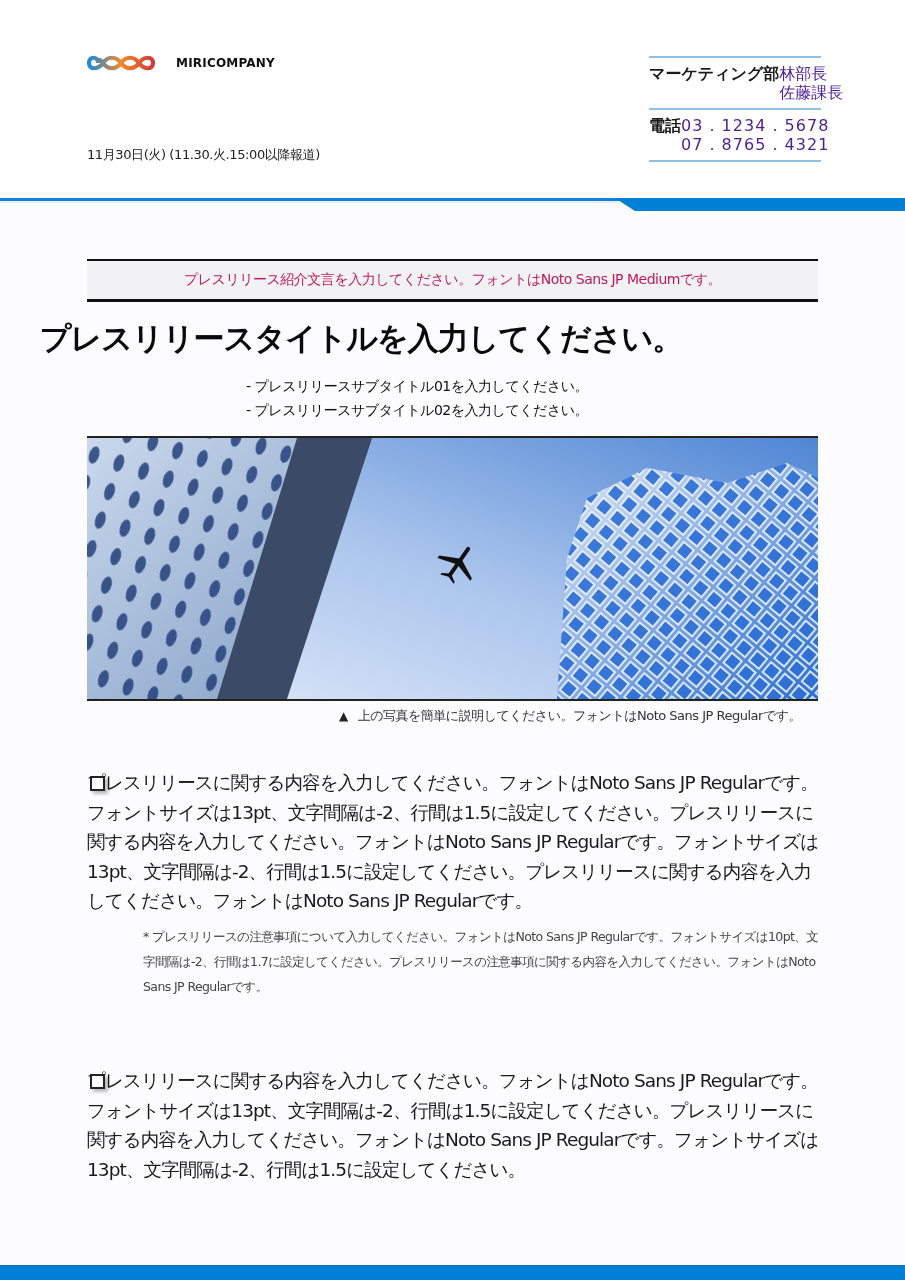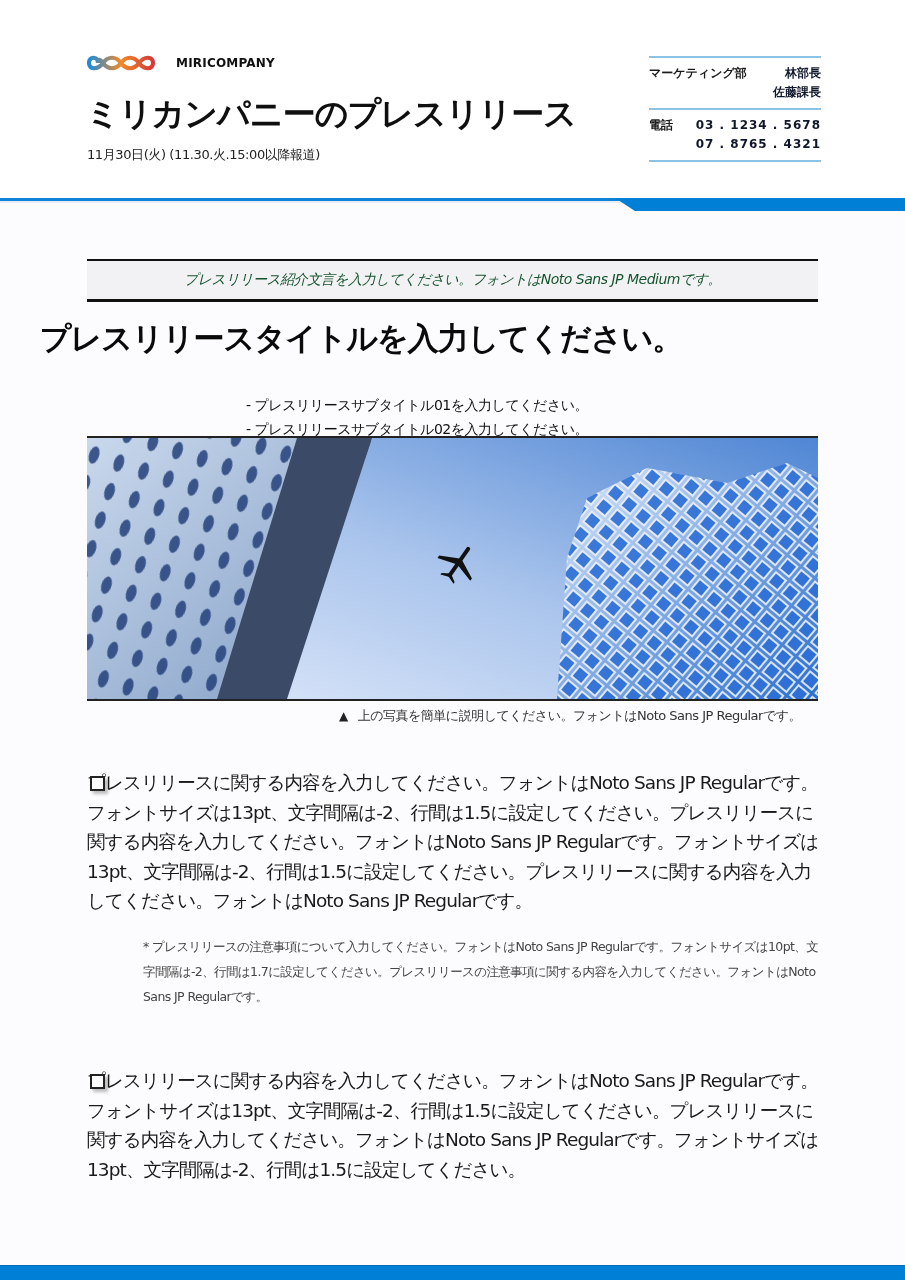--- a/index.html
+++ b/index.html
@@ -11,62 +11,61 @@
   }
   .header { position: absolute; left: 0; top: 0; width: 905px; height: 200px; background: #ffffff; }
   .logo-wrap { position: absolute; left: 86px; top: 50px; display: flex; align-items: center; }
   .logo-wrap svg { width: 70px; height: 26px; }
   .brand { margin-left: 20px; font-size: 12px; font-weight: bold; letter-spacing: 0.2px; color: #111; }
   .main-title { position: absolute; left: 86px; top: 92px; font-size: 33px; font-weight: bold; letter-spacing: -1px; color: #0f0f0f; white-space: nowrap; }
   .date-line { position: absolute; left: 87px; top: 146px; font-size: 13px; color: #222; white-space: nowrap; letter-spacing: -0.4px; }
 
   .contact { position: absolute; left: 649px; top: 56px; width: 172px; }
   .contact .rule { height: 2px; background: #8ec2e4; }
-  .contact .row { display: flex; justify-content: space-between; padding: 6px 0 6px 0; font-size: 12px; line-height: 19px; }
+  .contact .row { display: flex; justify-content: space-between; padding: 6px 0 6px 0; font-size: 16px; line-height: 19px; }
   .contact .lbl { font-weight: bold; white-space: nowrap; }
-  .contact .val { text-align: right; white-space: nowrap; color: #0f172a; font-weight: bold; }
+  .contact .val { white-space: nowrap; color: #4c1d95; }
   .contact .phone { letter-spacing: 1px; }
 
   .band { position: absolute; left: 0; top: 197px; width: 905px; height: 18px; }
 
-  .intro-box { position: absolute; left: 87px; top: 259px; width: 731px; height: 38px; border-top: 2px solid #111; border-bottom: 3px solid #111; background: #f2f2f4; display: flex; align-items: center; justify-content: center; font-size: 14px; color: #14532d; letter-spacing: -0.5px; white-space: nowrap; font-style: italic; }
+  .intro-box { position: absolute; left: 87px; top: 259px; width: 731px; height: 38px; border-top: 2px solid #111; border-bottom: 3px solid #111; background: #f2f2f4; display: flex; align-items: center; justify-content: center; font-size: 14px; color: #be185d; letter-spacing: -0.5px; white-space: nowrap; }
 
   .pr-title { position: absolute; left: 0; width: 722px; top: 318px; text-align: center; font-size: 31px; font-weight: bold; letter-spacing: -1px; color: #0a0a0a; white-space: nowrap; }
-  .subtitles { position: absolute; left: 246px; top: 393px; font-size: 14px; line-height: 24px; color: #111; letter-spacing: -0.5px; white-space: nowrap; }
+  .subtitles { position: absolute; left: 246px; top: 374px; font-size: 14px; line-height: 24px; color: #111; letter-spacing: -0.5px; white-space: nowrap; }
 
   .photo { position: absolute; left: 87px; top: 436px; width: 731px; height: 261px; border-top: 2px solid #222; border-bottom: 2px solid #222; overflow: hidden; }
   .photo svg { display: block; }
   .caption { position: absolute; right: 104px; top: 707px; font-size: 13px; color: #333; letter-spacing: -0.5px; white-space: nowrap; display: flex; align-items: center; }
   .caption .tri { font-size: 12px; margin-right: 10px; color: #222; }
 
   .item { position: absolute; left: 87px; width: 735px; }
   .checkbox { position: absolute; left: 3px; top: 8px; width: 15px; height: 15px; border: 2px solid #222; background: #fff; box-shadow: 3px 3px 3px rgba(0,0,0,0.25); box-sizing: border-box; }
   .item .body { font-size: 18.5px; line-height: 29.5px; letter-spacing: -0.9px; color: #1a1a1a; }
-  .note { margin-left: 56px; margin-top: 18px; font-size: 12.5px; line-height: 25px; letter-spacing: -0.6px; color: #444; }
+  .note { margin-left: 56px; margin-top: 8px; font-size: 12.5px; line-height: 25px; letter-spacing: -0.6px; color: #444; }
 
   .footer-bar { position: absolute; left: 0; top: 1265px; width: 905px; height: 15px; background: #007fd6; border-top: 1px solid #0a6ab0; }
 </style>
 </head>
 <body>
 
 <div class="header">
   <div class="logo-wrap">
     <svg viewBox="0 0 70 26">
       <defs>
         <linearGradient id="lg" x1="0" y1="0" x2="1" y2="0">
           <stop offset="0" stop-color="#1f8ad8"></stop>
           <stop offset="0.5" stop-color="#f08a2a"></stop>
           <stop offset="1" stop-color="#d43a3a"></stop>
         </linearGradient>
       </defs>
       <path d="M12 13 C12 6, 3 6, 3 13 C3 20, 12 20, 17 13 C22 6, 30 6, 35 13 C40 20, 48 20, 53 13 C58 6, 67 6, 67 13 C67 20, 58 20, 53 13 C48 6, 40 6, 35 13 C30 20, 22 20, 17 13 C12 6, 12 13, 12 13 Z" fill="none" stroke="url(#lg)" stroke-width="4.2" stroke-linecap="round"></path>
     </svg>
     <span class="brand">MIRICOMPANY</span>
   </div>
-  <div class="main-title">ミリカンパニーのプレスリリース</div>
   <div class="date-line">11月30日(火) (11.30.火.15:00以降報道)</div>
 
   <div class="contact">
     <div class="rule"></div>
     <div class="row">
       <span class="lbl">マーケティング部</span>
       <span class="val">
         <div>林部長</div>
         <div>佐藤課長</div>
       </span>

